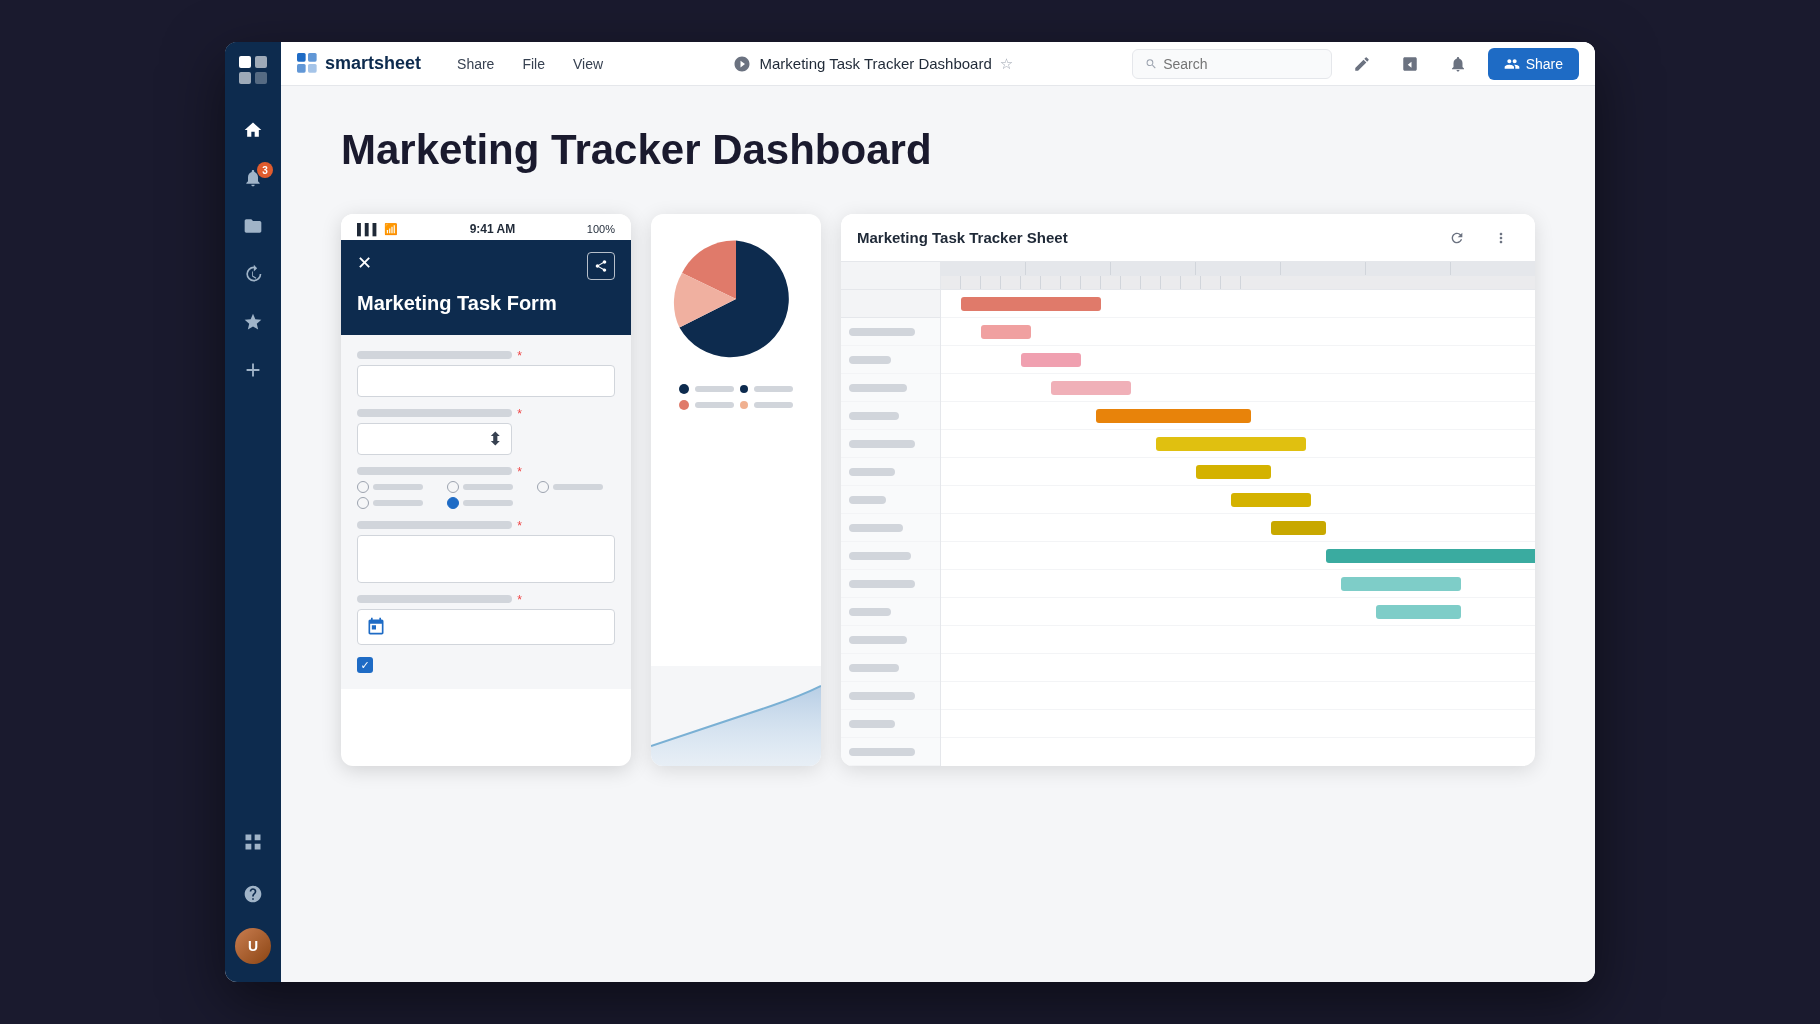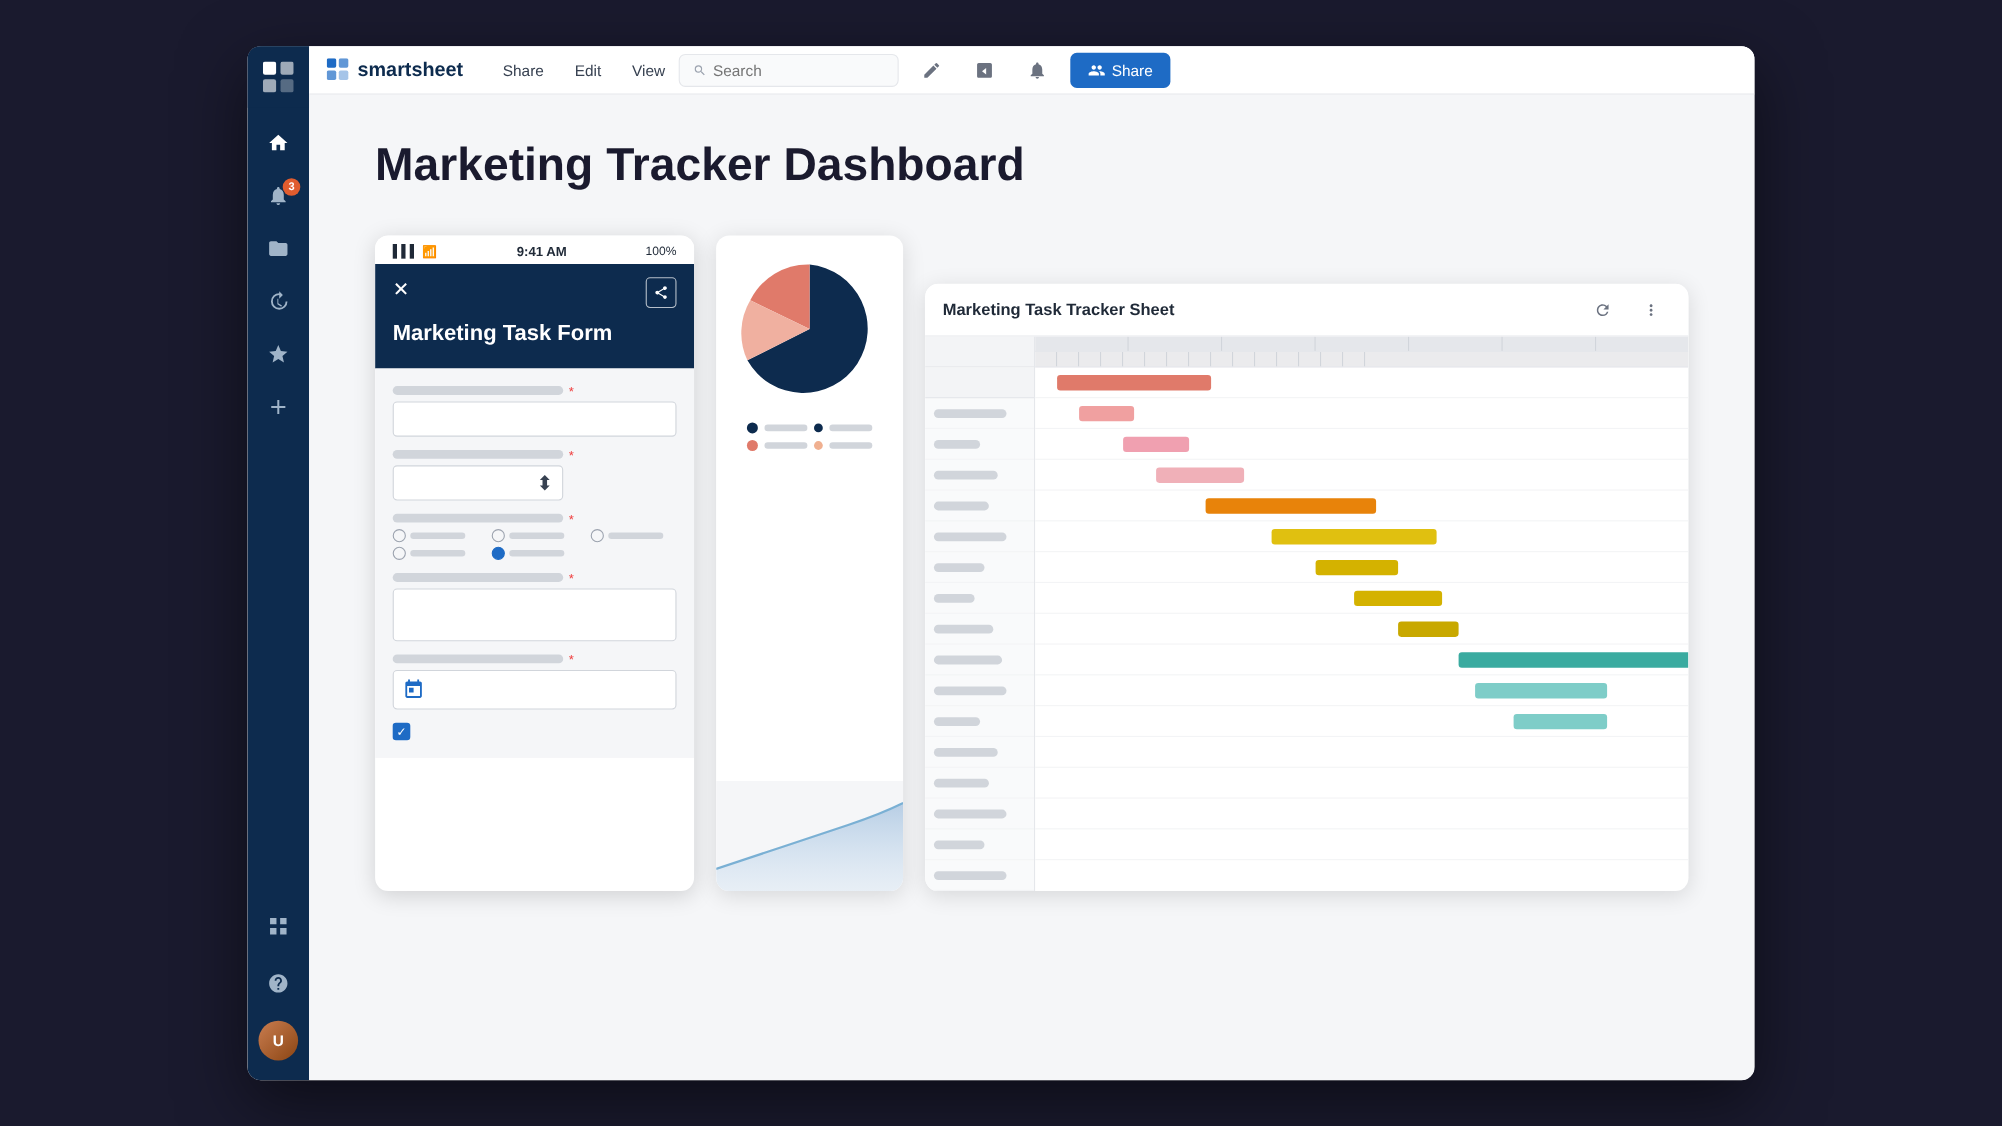--- a/index.html
+++ b/index.html
@@ -419,21 +419,20 @@
       overflow: hidden;
     }
     
     .gantt-widget {
       flex: 1;
       background: #fff;
       border-radius: 12px;
       box-shadow: 0 4px 20px rgba(0,0,0,0.12);
       overflow: hidden;
       position: relative;
-      margin-top: 44px;
     }
     .gantt-header {
       height: 48px;
       background: #fff;
       border-bottom: 1px solid #e5e7eb;
       display: flex;
       align-items: center;
       padding: 0 16px;
       justify-content: space-between;
     }
@@ -572,22 +571,31 @@
         <svg width="22" height="22" viewBox="0 0 28 28" fill="none">
           <rect width="11" height="11" rx="2" fill="#1e6bc5"></rect>
           <rect x="14" width="11" height="11" rx="2" fill="#1e6bc5" opacity="0.7"></rect>
           <rect y="14" width="11" height="11" rx="2" fill="#1e6bc5" opacity="0.7"></rect>
           <rect x="14" y="14" width="11" height="11" rx="2" fill="#1e6bc5" opacity="0.4"></rect>
         </svg>
         <span class="topbar-logo-text">smartsheet</span>
       </div>
       <div class="topbar-menu">
         <div class="menu-item">Share</div>
-        <div class="menu-item">Edit</div>
+        <div class="menu-item">File</div>
         <div class="menu-item">View</div>
+      </div>
+      <div class="topbar-center">
+        <svg width="18" height="18" viewBox="0 0 24 24" fill="#6b7280">
+            <path d="M12 2C6.48 2 2 6.48 2 12s4.48 10 10 10 10-4.48 10-10S17.52 2 12 2zm-2 14.5v-9l6 4.5-6 4.5z"></path>
+          </svg>
+        <span class="doc-title">
+          <span>Marketing Task Tracker Dashboard</span>
+          <span class="star-icon">☆</span>
+        </span>
       </div>
       <div class="topbar-actions">
         <div class="search-bar">
           <svg width="14" height="14" viewBox="0 0 24 24" fill="#9ca3af">
               <path d="M15.5 14h-.79l-.28-.27A6.471 6.471 0 0 0 16 9.5 6.5 6.5 0 1 0 9.5 16c1.61 0 3.09-.59 4.23-1.57l.27.28v.79l5 4.99L20.49 19l-4.99-5zm-6 0C7.01 14 5 11.99 5 9.5S7.01 5 9.5 5 14 7.01 14 9.5 11.99 14 9.5 14z"></path>
             </svg>
           <input type="text" placeholder="Search" style="">
         </div>
         <div class="icon-btn">
           <svg width="18" height="18" viewBox="0 0 24 24" fill="#6b7280">

